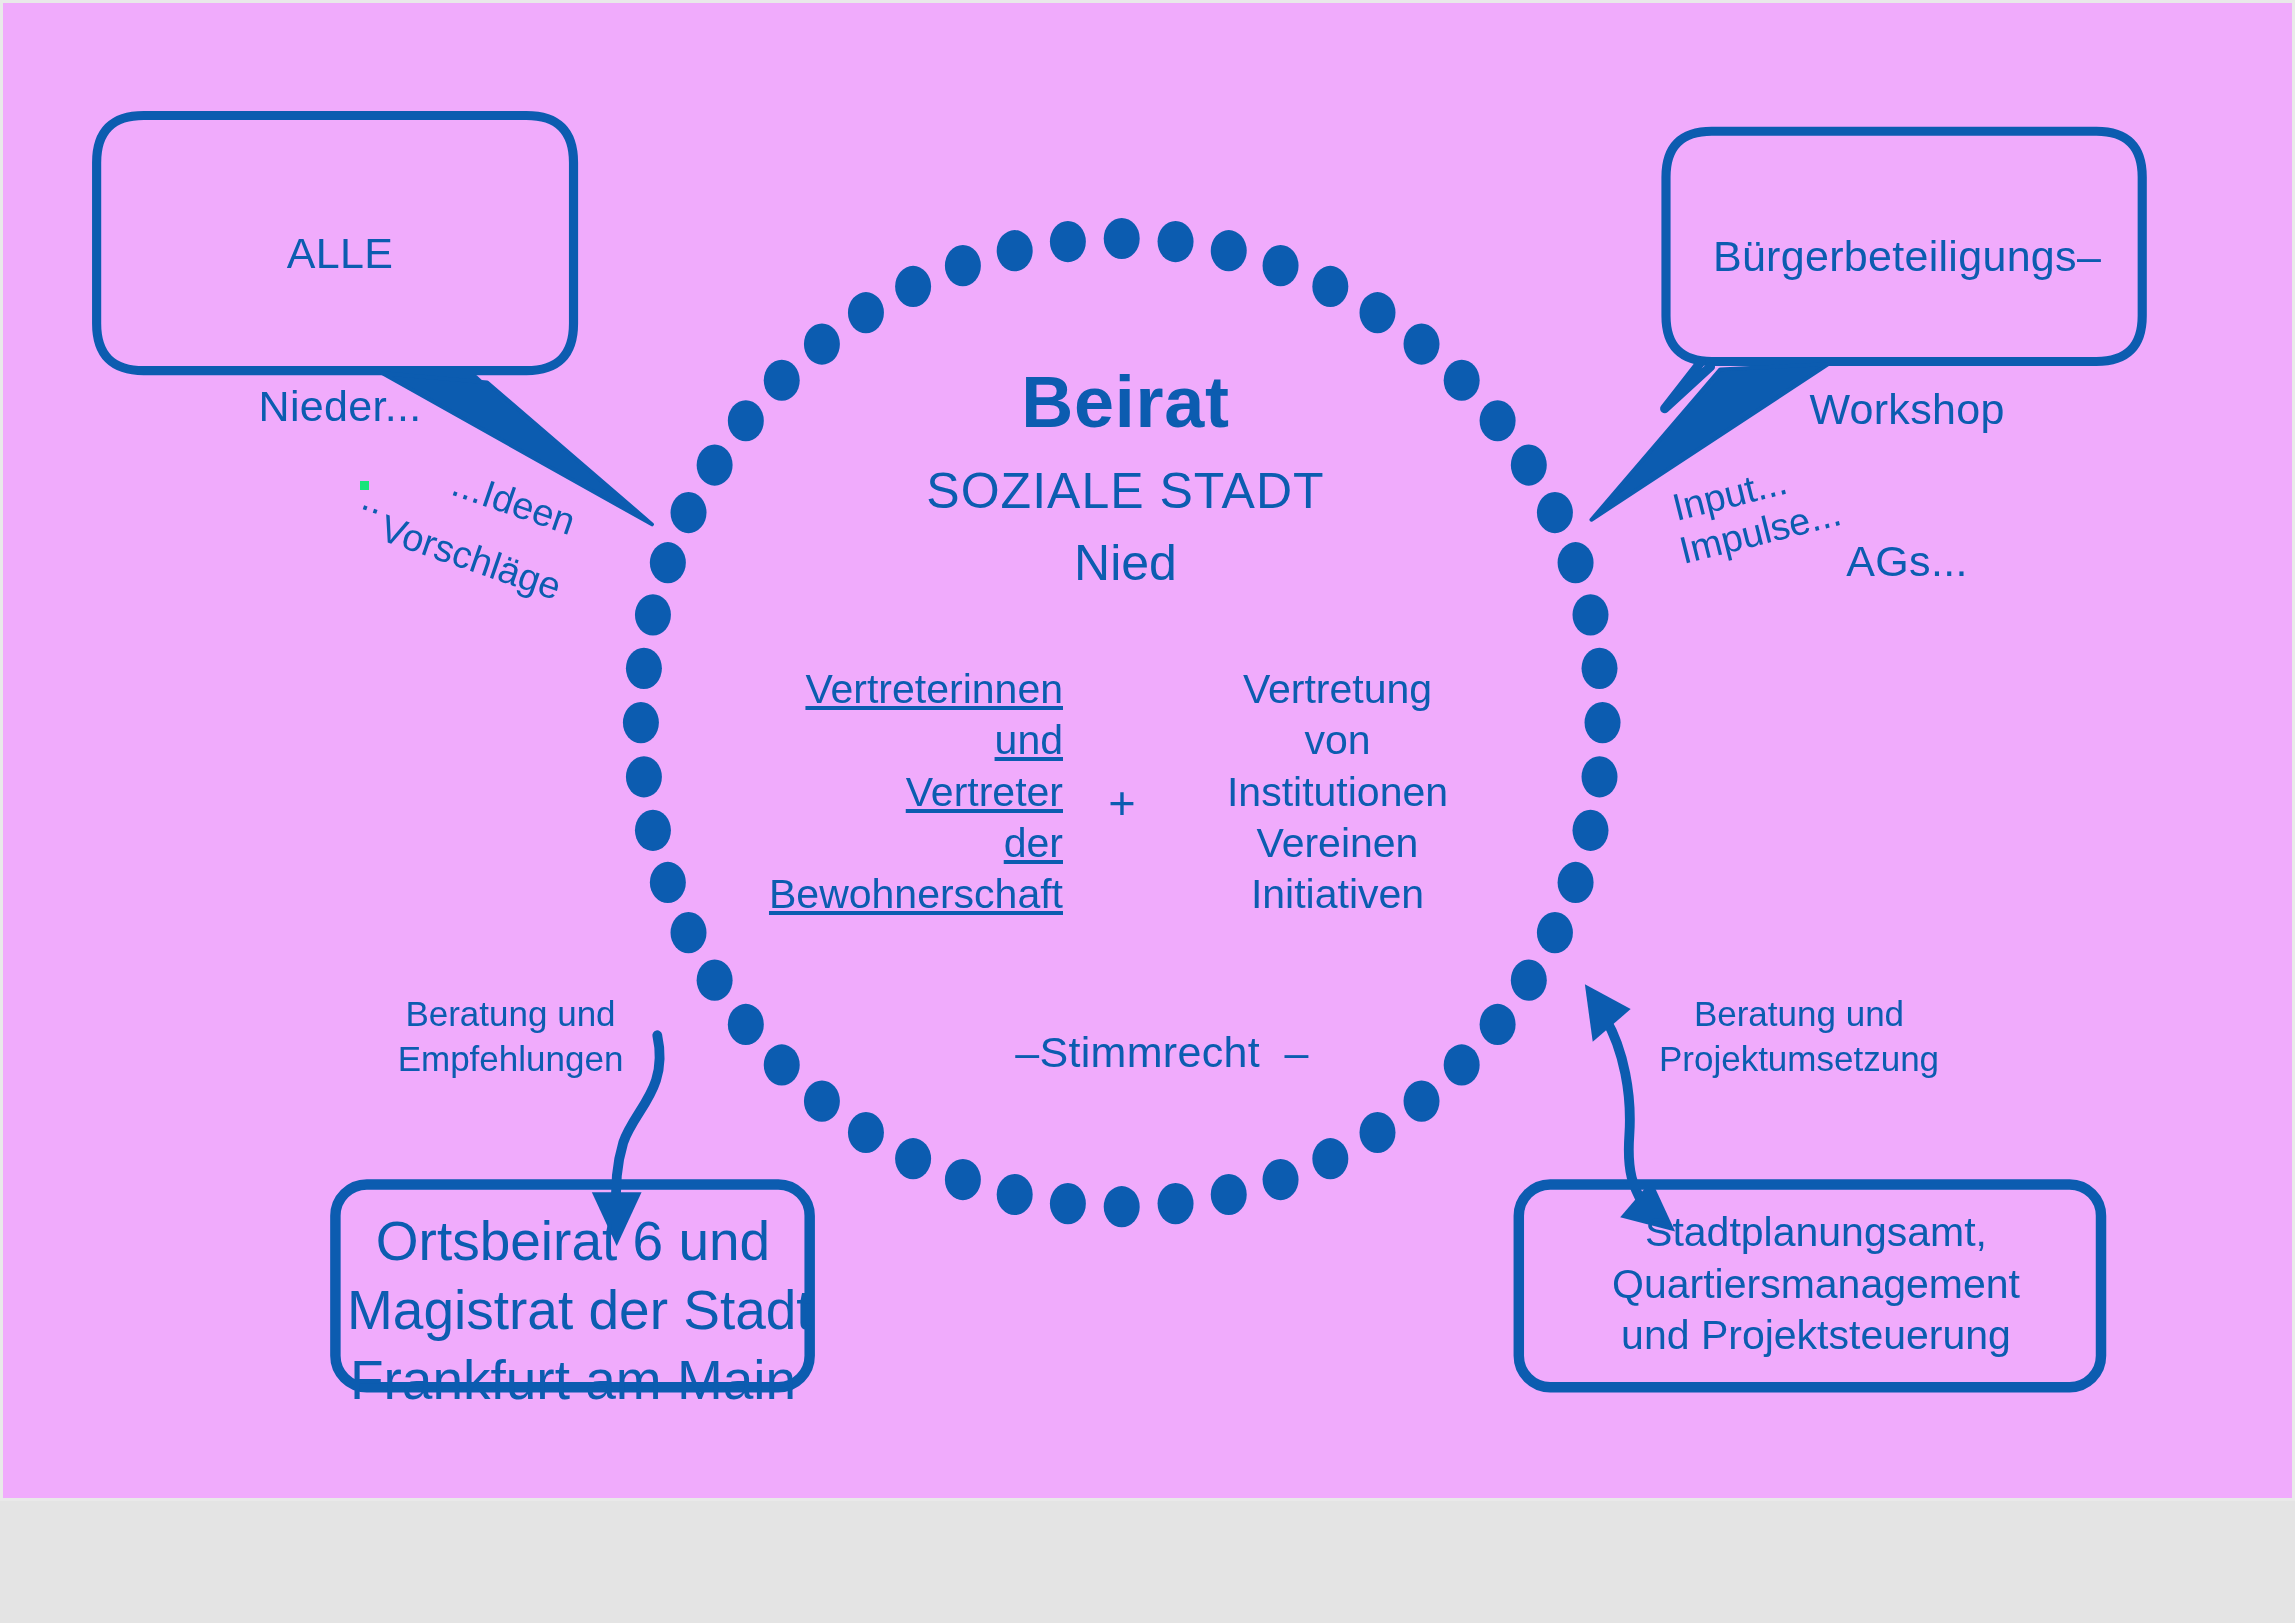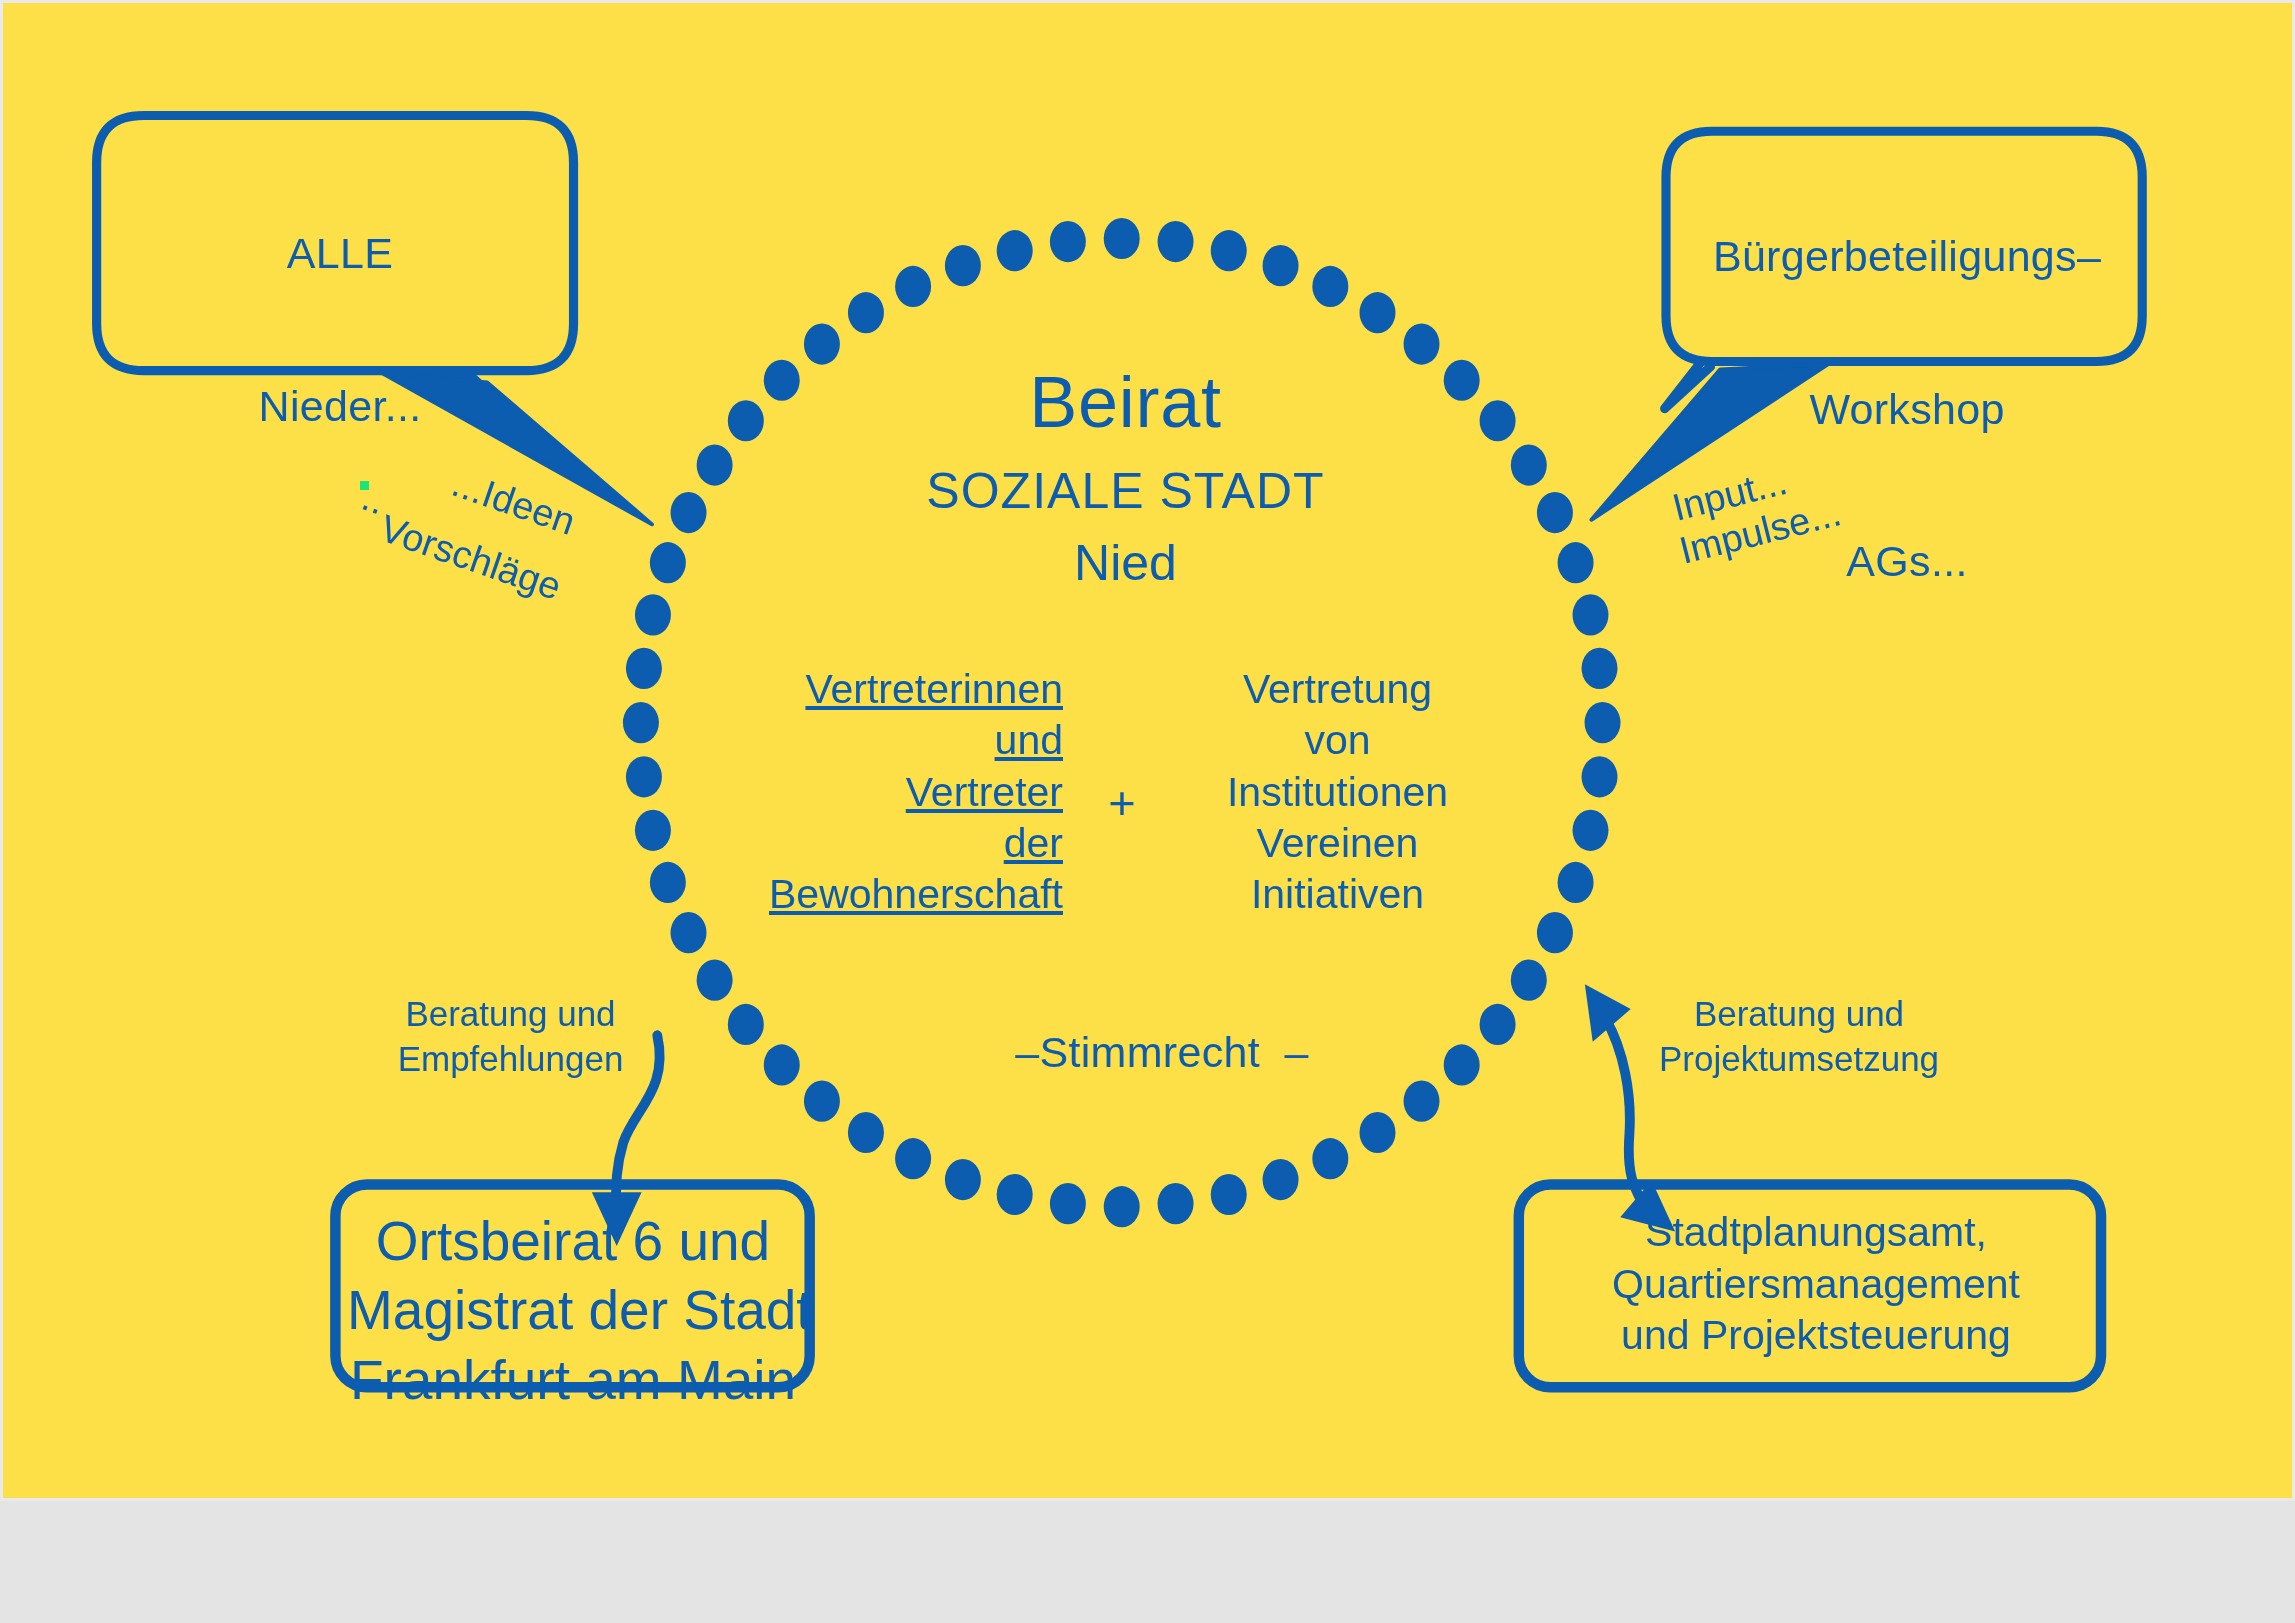--- a/index.html
+++ b/index.html
@@ -5,42 +5,42 @@
   html,body{margin:0;padding:0;}
   body{
     width:2295px;height:1623px;
     background:#e4e4e4;
     font-family:"Liberation Sans", sans-serif;
     overflow:hidden;
   }
   #stage{
     position:relative;
     width:2295px;height:1501px;
-    background:#fde047;
+    background:#f0abfc;
     box-sizing:border-box;
     border:3.9px solid #e9e9e9;
   }
   #vec{position:absolute;left:0;top:0;width:2295px;height:1623px;}
 
   .txt{position:absolute;color:#0c5cb0;white-space:pre;line-height:1.18;}
 
   
   #bubble-left-text{
     left:98px;top:124px;width:478px;
     font-size:43px;text-align:center;letter-spacing:0.3px;
   }
   #bubble-right-text{
     left:1665px;top:127px;width:478px;
     font-size:43px;text-align:center;letter-spacing:0.3px;
   }
 
   
   #center-title{
     left:792px;top:357px;width:661px;
-    font-size:72px;font-weight:normal;text-align:center;letter-spacing:0.7px;
+    font-size:72px;font-weight:bold;text-align:center;letter-spacing:0.7px;
   }
   #center-sub1{
     left:792px;top:459px;width:661px;
     font-size:50px;text-align:center;letter-spacing:1px;
   }
   #center-sub2{
     left:792px;top:531px;width:661px;
     font-size:50px;text-align:center;
   }
 

